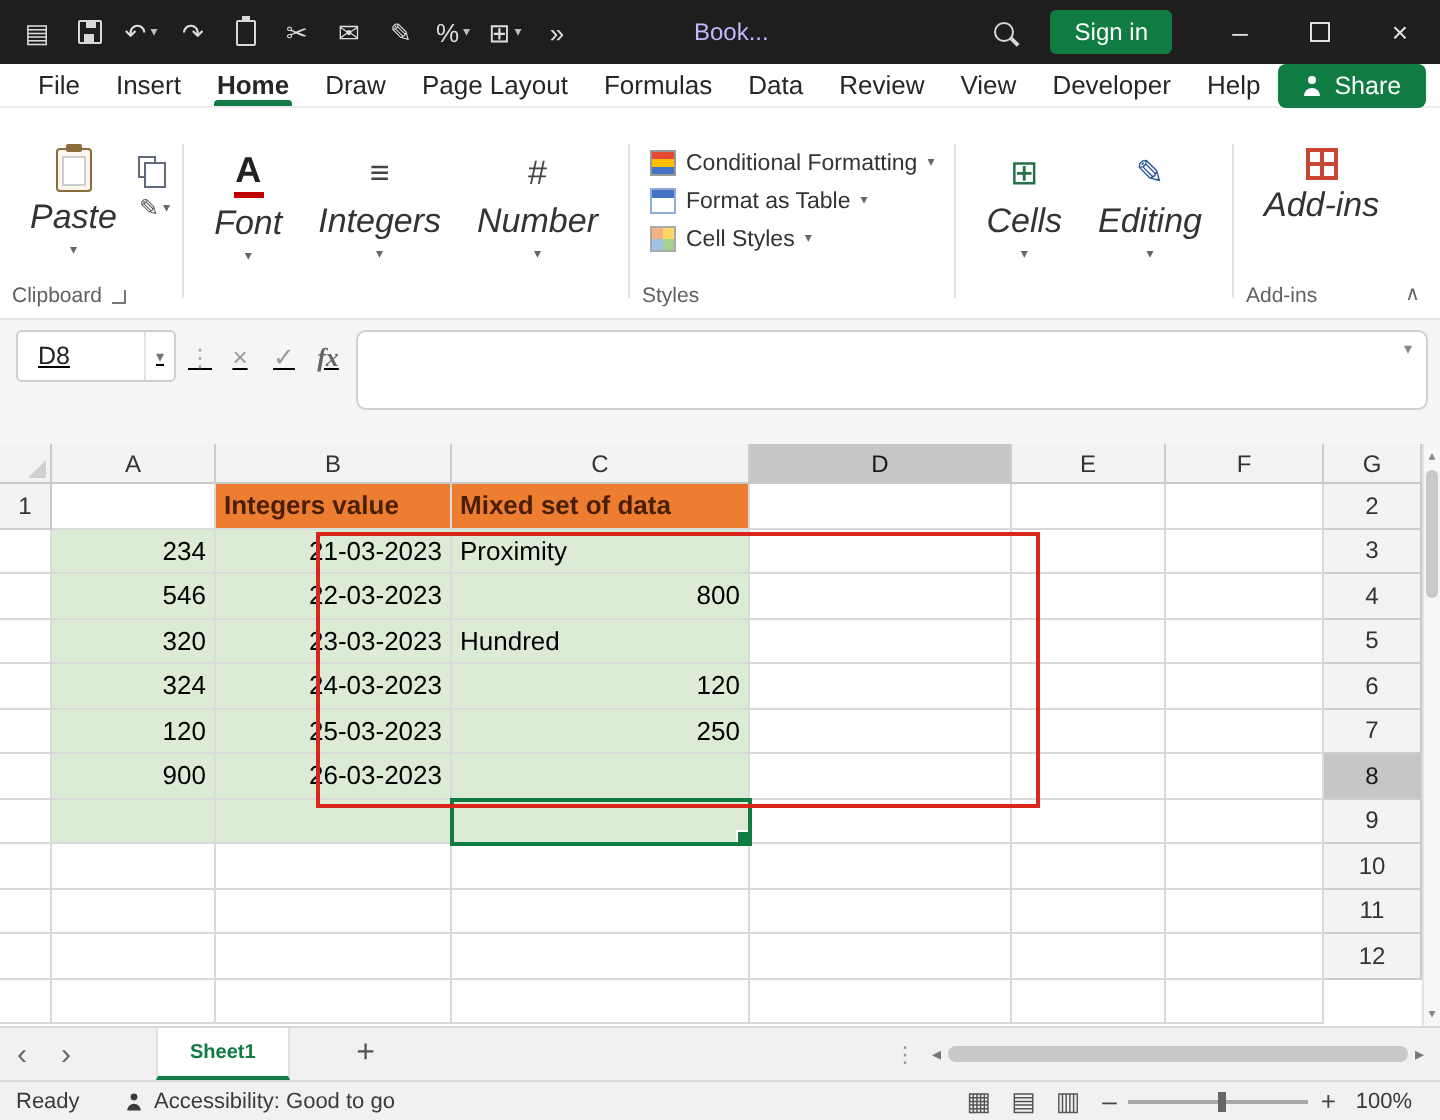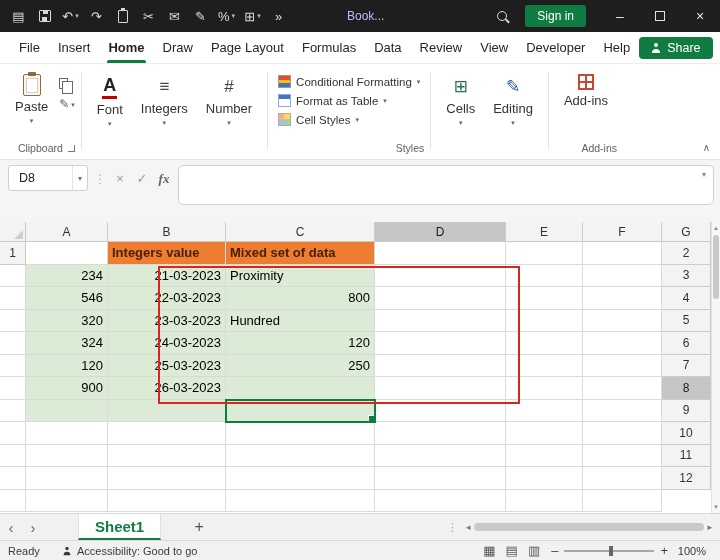--- a/index.html
+++ b/index.html
@@ -20,39 +20,39 @@
   .tb-title{font-size:12px;color:#c4b5fd;margin-left:56px;}
   .tb-right{margin-left:auto;display:flex;align-items:center;height:100%;}
   .tb-btn{width:30px;display:flex;justify-content:center;}
   .i-search{position:relative;width:10px;height:10px;border:1.5px solid #d8d8d8;border-radius:50%;display:inline-block;}
   .i-search::after{content:"";position:absolute;width:5px;height:1.5px;background:#d8d8d8;transform:rotate(45deg);right:-4px;bottom:-1px;}
   .signin{background:var(--accent-green,#107C41);color:#fff;border:none;border-radius:3px;font-size:12px;padding:4px 12px;margin:0 14px 0 8px;font-family:inherit;}
   .winbtn{width:40px;height:32px;display:inline-flex;align-items:center;justify-content:center;font-size:14px;color:#e0e0e0;}
   .i-maxbox{width:10px;height:10px;border:1px solid #e0e0e0;display:inline-block;}
 
   
-  .menubar{position:absolute;top:32px;left:0;right:0;height:32px;background:#fff;display:flex;align-items:center;border-bottom:1px solid #ececec;}
+  .menubar{position:absolute;top:32px;left:0;right:0;height:22px;background:#fff;display:flex;align-items:center;border-bottom:1px solid #ececec;}
   .mtabs{display:flex;align-items:center;height:100%;padding-left:10px;}
   .mtab{padding:0 9px;font-size:13px;color:#262626;height:100%;display:flex;align-items:center;position:relative;white-space:nowrap;}
   .mtab.active{font-weight:bold;}
   .mtab.active::after{content:"";position:absolute;left:8px;right:8px;bottom:0;height:3px;background:var(--accent-green);border-radius:2px 2px 0 0;}
   .share{margin-left:auto;margin-right:10px;background:var(--accent-green);color:#fff;border:none;border-radius:4px;font-size:12.5px;padding:4px 12px;display:flex;align-items:center;gap:6px;font-family:inherit;}
   .i-person{position:relative;width:10px;height:10px;display:inline-block;color:#fff;}
   .i-person::before{content:"";position:absolute;top:0;left:50%;transform:translateX(-50%);width:4px;height:4px;border-radius:50%;background:currentColor;}
   .i-person::after{content:"";position:absolute;bottom:0;left:50%;transform:translateX(-50%);width:8px;height:4px;border-radius:4px 4px 0 0;background:currentColor;}
 
   
   .ribbon{position:absolute;top:64px;left:0;right:0;height:96px;background:#fff;border-bottom:1px solid #e4e4e4;display:flex;align-items:stretch;padding:4px 6px 0 6px;}
-  .rg{display:flex;flex-direction:column;align-items:flex-end;}
+  .rg{display:flex;flex-direction:column;align-items:flex-start;}
   .rg-body{display:flex;align-items:flex-start;}
   .rg-label{margin-top:auto;font-size:10.5px;color:#606060;display:flex;align-items:center;gap:5px;padding-bottom:5px;}
   .launcher{width:7px;height:7px;border-right:1.5px solid #777;border-bottom:1.5px solid #777;display:inline-block;}
   .vdiv{width:1px;background:#e2e2e2;margin:4px 6px 10px 6px;}
   .bigbtn{display:flex;flex-direction:column;align-items:center;padding:6px 9px 2px;gap:3px;}
-  .bigbtn .blabel{font-size:13px;color:#333;white-space:nowrap;}
+  .bigbtn .blabel{font-size:17px;color:#333;white-space:nowrap;font-style:italic;}
   .caret{font-size:7px;color:#666;line-height:1;}
   .solo{align-self:flex-start;margin-top:2px;}
   .scol{display:flex;flex-direction:column;gap:8px;margin-left:2px;padding-top:10px;}
   .sbtn{display:flex;align-items:center;gap:2px;font-size:12px;color:#555;}
   .i-clipboard-lg{width:18px;height:22px;border:1.5px solid #8a6d3b;border-radius:2px;position:relative;background:#fdf6ec;display:inline-block;}
   .i-clipboard-lg::before{content:"";position:absolute;top:-3px;left:50%;transform:translateX(-50%);width:8px;height:4px;background:#8a6d3b;border-radius:1px;}
   .i-clipboard-lg::after{content:"";position:absolute;inset:3px 2px 2px 2px;background:#fff;border:1px solid #cfcfcf;}
   .i-copy{width:9px;height:11px;border:1px solid #5f6b7a;background:#fff;position:relative;display:inline-block;}
   .i-copy::after{content:"";position:absolute;left:2px;top:2px;width:9px;height:11px;border:1px solid #5f6b7a;background:#fff;}
   .i-fontA{font-size:18px;font-weight:bold;color:#222;line-height:1.1;border-bottom:3px solid #c00000;padding:0 1px;}
@@ -63,21 +63,21 @@
   .stylerow{display:flex;align-items:center;gap:5px;font-size:11.5px;color:#333;white-space:nowrap;}
   .i-cf{width:13px;height:13px;border:1px solid #999;background:linear-gradient(180deg,#e64a33 0 33%,#ffc000 33% 66%,#4472c4 66%);display:inline-block;}
   .i-fat{width:13px;height:13px;border:1px solid #8faadc;background:linear-gradient(180deg,#4472c4 0 35%,#fff 35%);display:inline-block;}
   .i-cs{width:13px;height:13px;background:conic-gradient(#ffd966 0 25%,#a9d08e 25% 50%,#9dc3e6 50% 75%,#f4b183 75%);border:1px solid #aaa;display:inline-block;}
   .i-addins{width:16px;height:16px;border:2px solid #c74634;position:relative;display:inline-block;}
   .i-addins::before{content:"";position:absolute;left:50%;top:0;bottom:0;width:2px;background:#c74634;transform:translateX(-50%);}
   .i-addins::after{content:"";position:absolute;top:50%;left:0;right:0;height:2px;background:#c74634;transform:translateY(-50%);}
   .collapse{position:absolute;right:10px;bottom:6px;font-size:10px;color:#666;}
 
   
-  .fbar{position:absolute;top:160px;left:0;right:0;height:62px;background:#f5f5f5;display:flex;align-items:flex-start;padding:5px 6px 0 8px;gap:6px;}
+  .fbar{position:absolute;top:160px;left:0;right:0;height:62px;background:#f5f5f5;display:flex;align-items:flex-start;padding:5px 6px 0 8px;gap:6px;text-decoration:underline;}
   .namebox{width:80px;height:26px;background:#fff;border:1px solid #d0d0d0;border-radius:3px;display:flex;align-items:center;font-size:12.5px;color:#222;padding-left:10px;}
   .nb-caret{margin-left:auto;font-size:8px;color:#777;border-left:1px solid #e4e4e4;padding:0 5px;align-self:stretch;display:flex;align-items:center;}
   .fdots{color:#b0b0b0;font-size:12px;padding-top:7px;}
   .fbtn{color:#9a9a9a;font-size:13px;padding-top:6px;width:16px;text-align:center;}
   .fbtn.fx{font-family:"Liberation Serif",serif;font-style:italic;font-weight:bold;color:#666;}
   .finput{flex:1;height:40px;background:#fff;border:1px solid #d0d0d0;border-radius:5px;position:relative;}
   .f-caret{position:absolute;right:7px;top:4px;font-size:8px;color:#888;}
 
   
   .gridwrap{position:absolute;top:222px;left:0;width:720px;height:291px;background:#fff;}
@@ -95,21 +95,21 @@
   .cell.sel::after{content:"";position:absolute;right:-1px;bottom:-1px;width:5px;height:5px;background:var(--accent-green);border:1px solid #fff;}
   .annotation{position:absolute;left:158px;top:44px;width:362px;height:138px;border:2px solid var(--annotation-red,#d9261c);z-index:6;pointer-events:none;}
   .vscroll{position:absolute;right:0;top:0;width:9px;height:291px;background:#f6f6f6;border-left:1px solid #e3e3e3;}
   .varr{position:absolute;left:0;width:8px;text-align:center;font-size:7px;color:#888;top:2px;}
   .varr.bottom{top:auto;bottom:2px;}
   .vthumb{position:absolute;left:1px;top:13px;width:6px;height:64px;background:#c9c9c9;border-radius:3px;}
 
   
   .sheetbar{position:absolute;top:513px;left:0;right:0;height:27px;background:#f1f1f1;border-top:1px solid #d9d9d9;display:flex;align-items:center;}
   .snav{width:22px;text-align:center;font-size:15px;color:#666;}
-  .sheettab{margin-left:34px;height:100%;background:#fff;display:flex;align-items:center;padding:0 16px;font-size:15px;color:var(--accent-green);font-weight:bold;border-bottom:2px solid var(--accent-green);border-left:1px solid #e0e0e0;border-right:1px solid #e0e0e0;}
+  .sheettab{margin-left:34px;height:100%;background:#fff;display:flex;align-items:center;padding:0 16px;font-size:10px;color:var(--accent-green);font-weight:bold;border-bottom:2px solid var(--accent-green);border-left:1px solid #e0e0e0;border-right:1px solid #e0e0e0;}
   .addsheet{margin-left:28px;font-size:16px;color:#555;width:20px;text-align:center;}
   .sdots{margin-left:auto;color:#999;font-size:11px;}
   .hscroll{width:262px;display:flex;align-items:center;padding:0 8px 0 8px;}
   .harr{font-size:9px;color:#777;}
   .hthumb{flex:1;height:8px;background:#c9c9c9;border-radius:4px;margin:0 3px;}
 
   
   .statusbar{position:absolute;top:540px;left:0;right:0;height:20px;background:#f1f1f1;border-top:1px solid #d9d9d9;display:flex;align-items:center;font-size:11px;color:#3a3a3a;}
   .st-mode{padding-left:8px;width:62px;}
   .st-acc{display:flex;align-items:center;gap:5px;}

